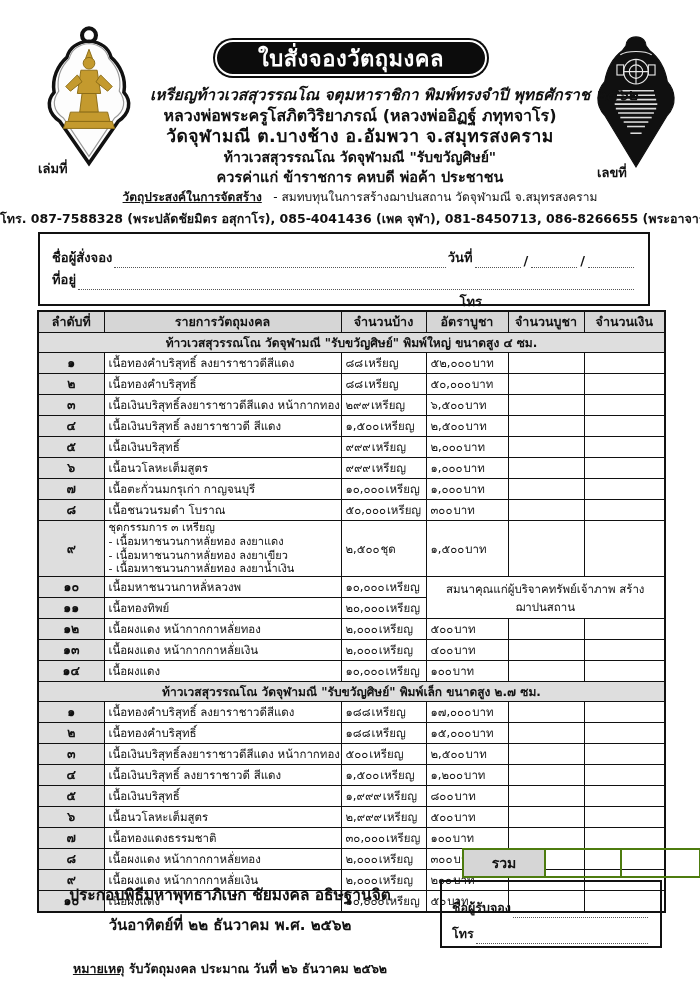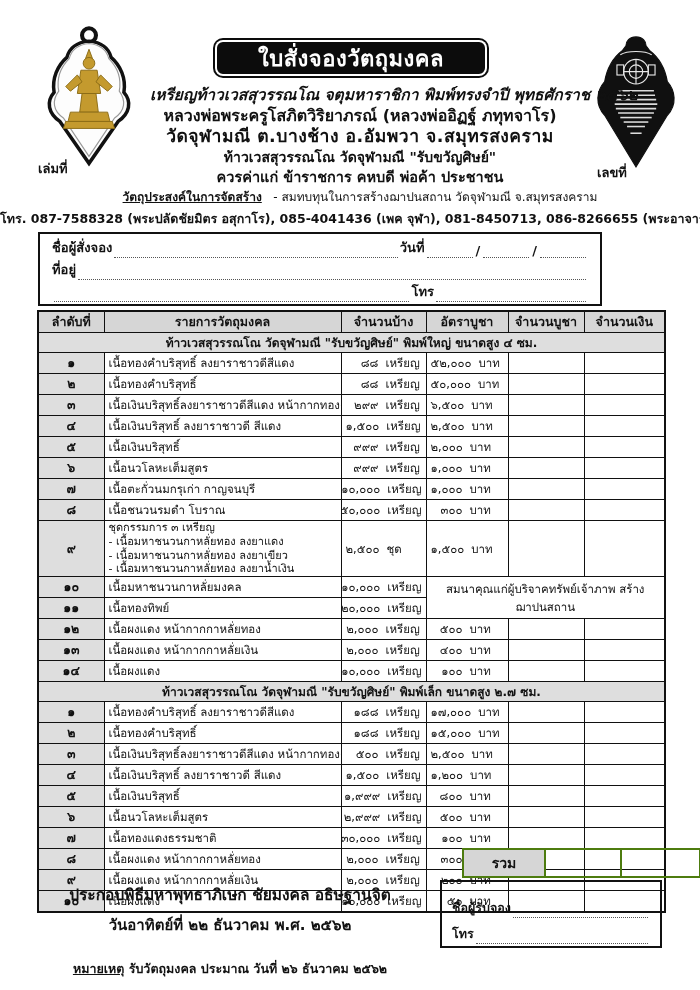--- a/index.html
+++ b/index.html
@@ -7,61 +7,61 @@
     position:relative;width:700px;height:990px;background:#ffffff;
     font-family:"DejaVu Sans","Liberation Sans",sans-serif;color:#111;
     overflow:hidden;margin:0 auto;
   }
   
   .amulet{position:absolute;}
   .amulet.front{left:30px;top:26px;width:118px;height:142px;}
   .amulet.back{left:580px;top:32px;width:112px;height:142px;}
   .title-box{
     position:absolute;left:215px;top:40px;width:272px;height:36px;
-    background:#0c0c0c;border-radius:8px;display:flex;align-items:center;justify-content:center;
+    background:#0c0c0c;border-radius:18px;display:flex;align-items:center;justify-content:center;
     box-shadow:inset 0 0 0 2px #ffffff,0 0 0 2px #0c0c0c;
   }
   .title-box span{color:#fff;font-size:22px;font-weight:700;letter-spacing:.5px;}
   .hline{position:absolute;left:150px;width:420px;text-align:center;font-weight:700;white-space:nowrap;}
   .h1{top:82px;font-size:15.5px;font-style:italic;}
   .h2{top:103px;font-size:16px;}
   .h3{top:122px;font-size:17.5px;letter-spacing:.5px;}
   .h4{top:146px;font-size:14px;}
   .h5{top:165px;font-size:14.5px;}
   .h6{top:187px;font-size:12px;font-weight:400;left:80px;width:560px;}
   .h6 .u{text-decoration:underline;font-weight:700;}
   .phone{position:absolute;left:0;top:209px;width:700px;text-align:center;font-size:12.5px;font-weight:700;white-space:nowrap;}
   .corner{position:absolute;font-size:13px;font-weight:700;}
   .book-no{left:38px;top:158px;}
   .num-no{left:597px;top:162px;}
   
   .order-box{
-    position:absolute;left:38px;top:232px;width:564px;height:74px;
-    border:2px solid #111;padding:2px 12px 4px 12px;box-sizing:border-box;
+    position:absolute;left:38px;top:232px;width:612px;height:74px;
+    border:2px solid #111;padding:12px 12px 4px 12px;box-sizing:border-box;
     font-size:13px;font-weight:700;
   }
   .frow{display:flex;align-items:flex-end;height:22px;}
   .dots{flex:1;border-bottom:1.6px dotted #555;height:15px;margin:0 2px;}
   .dots.short{flex:0 0 46px;}
   .slash{padding:0 1px;}
   
   table.items{
     position:absolute;left:37px;top:310px;border-collapse:collapse;table-layout:fixed;
     width:627px;font-size:11.5px;
   }
   table.items td,table.items th{border:1px solid #111;padding:0 4px;box-sizing:border-box;overflow:hidden;}
   table.items{border:2px solid #111;}
   table.items tr{height:18px;}
   tr.head{height:26px;}
   tr.head th{background:#d6d6d6;font-size:12.5px;font-weight:700;}
   tr.section td{background:#dedede;text-align:center;font-weight:700;font-size:12px;height:19px;}
   td.no{background:#dedede;text-align:center;font-weight:700;font-size:12.5px;}
   td.item{text-align:left;font-size:11.5px;white-space:nowrap;}
   td.item .sub{font-size:11px;line-height:1.25;}
-  .numcell{display:flex;justify-content:flex-end;align-items:center;gap:7px;}
+  .numcell{display:flex;align-items:center;gap:1px;}
   .numcell .n{text-align:right;}
   .numcell .u{width:34px;text-align:left;}
   td.qty .u{width:36px;}
   td.note-merge{text-align:center;font-size:11.5px;font-weight:400;}
   tr.tall{height:72px;}
   
   .total-row{position:absolute;left:462px;top:848px;display:flex;}
   .total-row .cell{border:2px solid #4d7c0f;box-sizing:border-box;height:30px;}
   .total-row .label{width:82px;background:#d6d6d6;display:flex;align-items:center;justify-content:center;
     font-weight:700;font-size:14px;border-right:none;}
@@ -349,21 +349,21 @@
             <div class="numcell">
               <span class="n">๑,๕๐๐</span>
               <span class="u">บาท</span>
             </div>
           </td>
           <td></td>
           <td></td>
         </tr>
         <tr>
           <td class="no">๑๐</td>
-          <td class="item">เนื้อมหาชนวนกาหลั่ยมงคล</td>
+          <td class="item">เนื้อมหาชนวนกาหลั่หลวงพ</td>
           <td class="qty">
             <div class="numcell">
               <span class="n">๑๐,๐๐๐</span>
               <span class="u">เหรียญ</span>
             </div>
           </td>
           <td class="note-merge" colspan="3" rowspan="2">สมนาคุณแก่ผู้บริจาคทรัพย์เจ้าภาพ สร้างฌาปนสถาน</td>
         </tr>
         <tr>
           <td class="no">๑๑</td>

